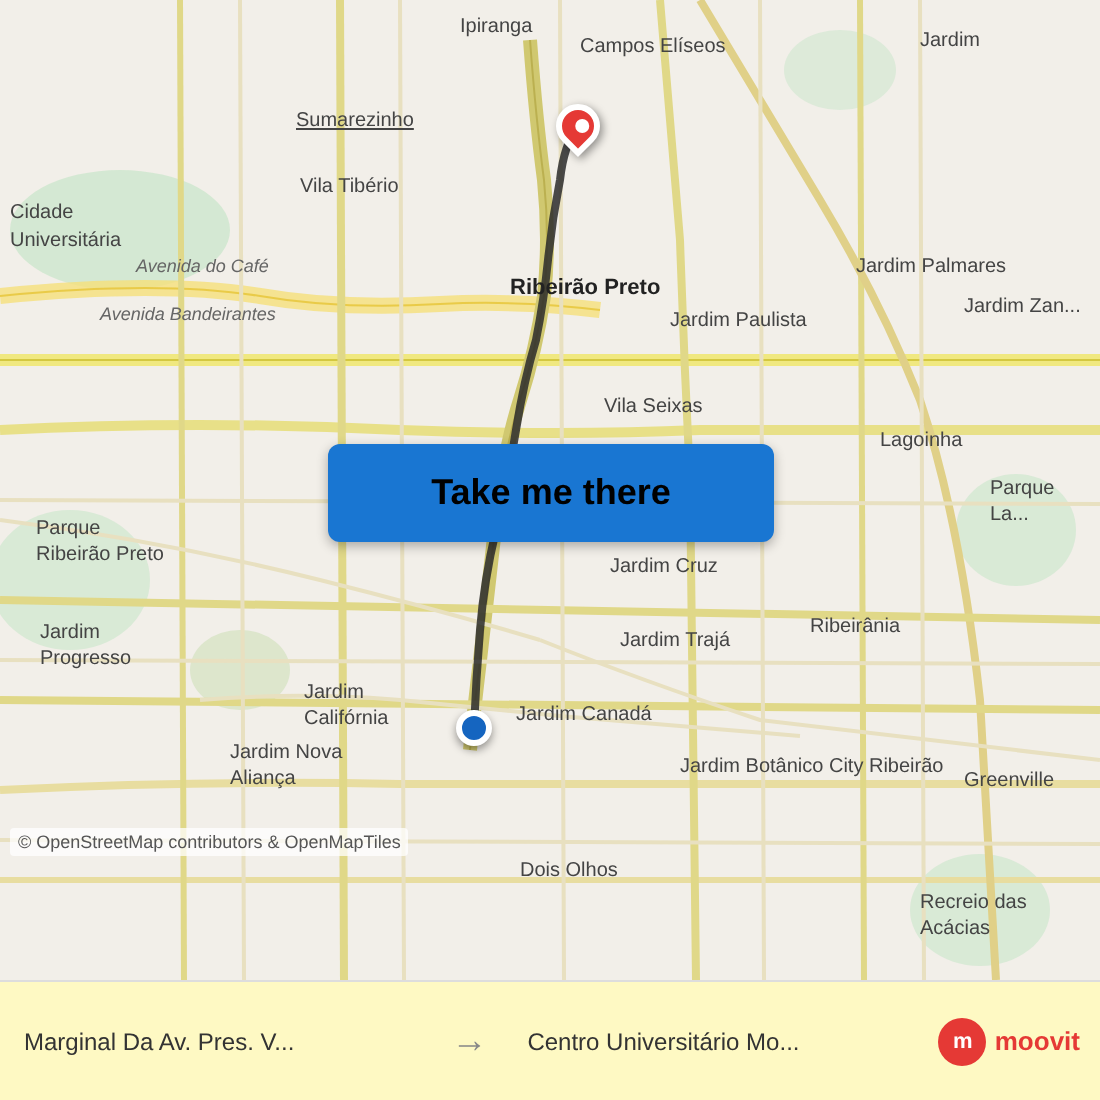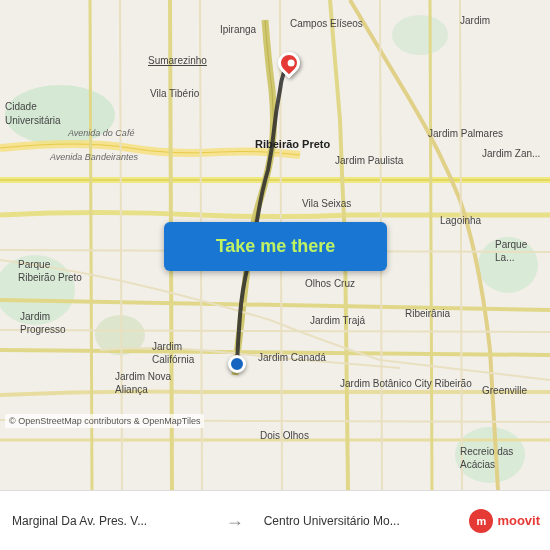--- a/index.html
+++ b/index.html
@@ -26,21 +26,21 @@
     }
 
     
     #take-me-there-btn {
       position: absolute;
       top: 222px;
       left: 164px;
       width: 223px;
       height: 49px;
       background: #1976d2;
-      color: #bef264;
+      color: #000000;
       border: none;
       border-radius: 6px;
       font-size: 18px;
       font-weight: bold;
       cursor: pointer;
       display: flex;
       align-items: center;
       justify-content: center;
       box-shadow: 0 2px 6px rgba(0,0,0,0.3);
     }
@@ -100,21 +100,21 @@
       pointer-events: none;
     }
 
     
     #bottom-bar {
       position: absolute;
       bottom: 0;
       left: 0;
       width: 550px;
       height: 60px;
-      background: #ffffff;
+      background: #fef9c3;
       display: flex;
       align-items: center;
       border-top: 1px solid #ddd;
     }
 
     .bottom-destination {
       display: flex;
       align-items: center;
       flex: 1;
       padding: 0 12px;
@@ -247,37 +247,37 @@
     <path d="M 100,350 Q 160,345 220,352 L 280,358 Q 340,363 400,368" stroke="#e8e0c0" stroke-width="2" fill="none"></path>
   </svg>
 
   
   <svg class="route-line-svg" viewBox="0 0 550 490">
 
     <path d="M 237,364 Q 238,340 240,315 Q 242,290 248,265 Q 254,240 258,215 Q 262,190 268,170 Q 272,150 274,130 Q 276,110 280,90 Q 282,72 289,63" stroke="#2c2c2c" stroke-width="4" fill="none" stroke-dasharray="none" opacity="0.85"></path>
   </svg>
 
   
-  <div class="map-label" style="top:8px;left:220px;margin-top:16px;">Ipiranga</div>
+  <div class="map-label" style="top:8px;left:230px;">Ipiranga</div>
   <div class="map-label" style="top:18px;left:290px;">Campos Elíseos</div>
   <div class="map-label" style="top:15px;left:460px;">Jardim</div>
   <div class="map-label" style="top:55px;left:148px;text-decoration:underline;">Sumarezinho</div>
   <div class="map-label" style="top:88px;left:150px;">Vila Tibério</div>
   <div class="map-label" style="top:100px;left:5px;line-height:14px;">Cidade<br>Universitária</div>
   <div class="map-label road" style="top:128px;left:68px;">Avenida do Café</div>
   <div class="map-label road" style="top:152px;left:50px;">Avenida Bandeirantes</div>
   <div class="map-label bold" style="top:138px;left:255px;">Ribeirão Preto</div>
   <div class="map-label" style="top:155px;left:335px;">Jardim Paulista</div>
   <div class="map-label" style="top:128px;left:385px;margin-left:43px;">Jardim Palmares</div>
   <div class="map-label" style="top:148px;left:482px;">Jardim Zan...</div>
   <div class="map-label" style="top:198px;left:302px;">Vila Seixas</div>
   <div class="map-label" style="top:215px;left:440px;">Lagoinha</div>
   <div class="map-label" style="top:238px;left:495px;line-height:13px;">Parque<br>La...</div>
   <div class="map-label" style="top:258px;left:18px;line-height:13px;">Parque<br>Ribeirão Preto</div>
-  <div class="map-label" style="top:278px;left:305px;">Olhos Cruz</div>
+  <div class="map-label" style="top:278px;left:305px;">Jardim Cruz</div>
   <div class="map-label" style="top:308px;left:405px;">Ribeirânia</div>
   <div class="map-label" style="top:310px;left:20px;line-height:13px;">Jardim<br>Progresso</div>
   <div class="map-label" style="top:315px;left:310px;">Jardim Trajá</div>
   <div class="map-label" style="top:340px;left:152px;line-height:13px;">Jardim<br>Califórnia</div>
   <div class="map-label" style="top:370px;left:115px;line-height:13px;">Jardim Nova<br>Aliança</div>
   <div class="map-label" style="top:352px;left:258px;">Jardim Canadá</div>
   <div class="map-label" style="top:378px;left:340px;">Jardim Botânico City Ribeirão</div>
   <div class="map-label" style="top:385px;left:482px;">Greenville</div>
   <div class="map-label" style="top:430px;left:260px;">Dois Olhos</div>
   <div class="map-label" style="top:445px;left:460px;line-height:13px;">Recreio das<br>Acácias</div>

